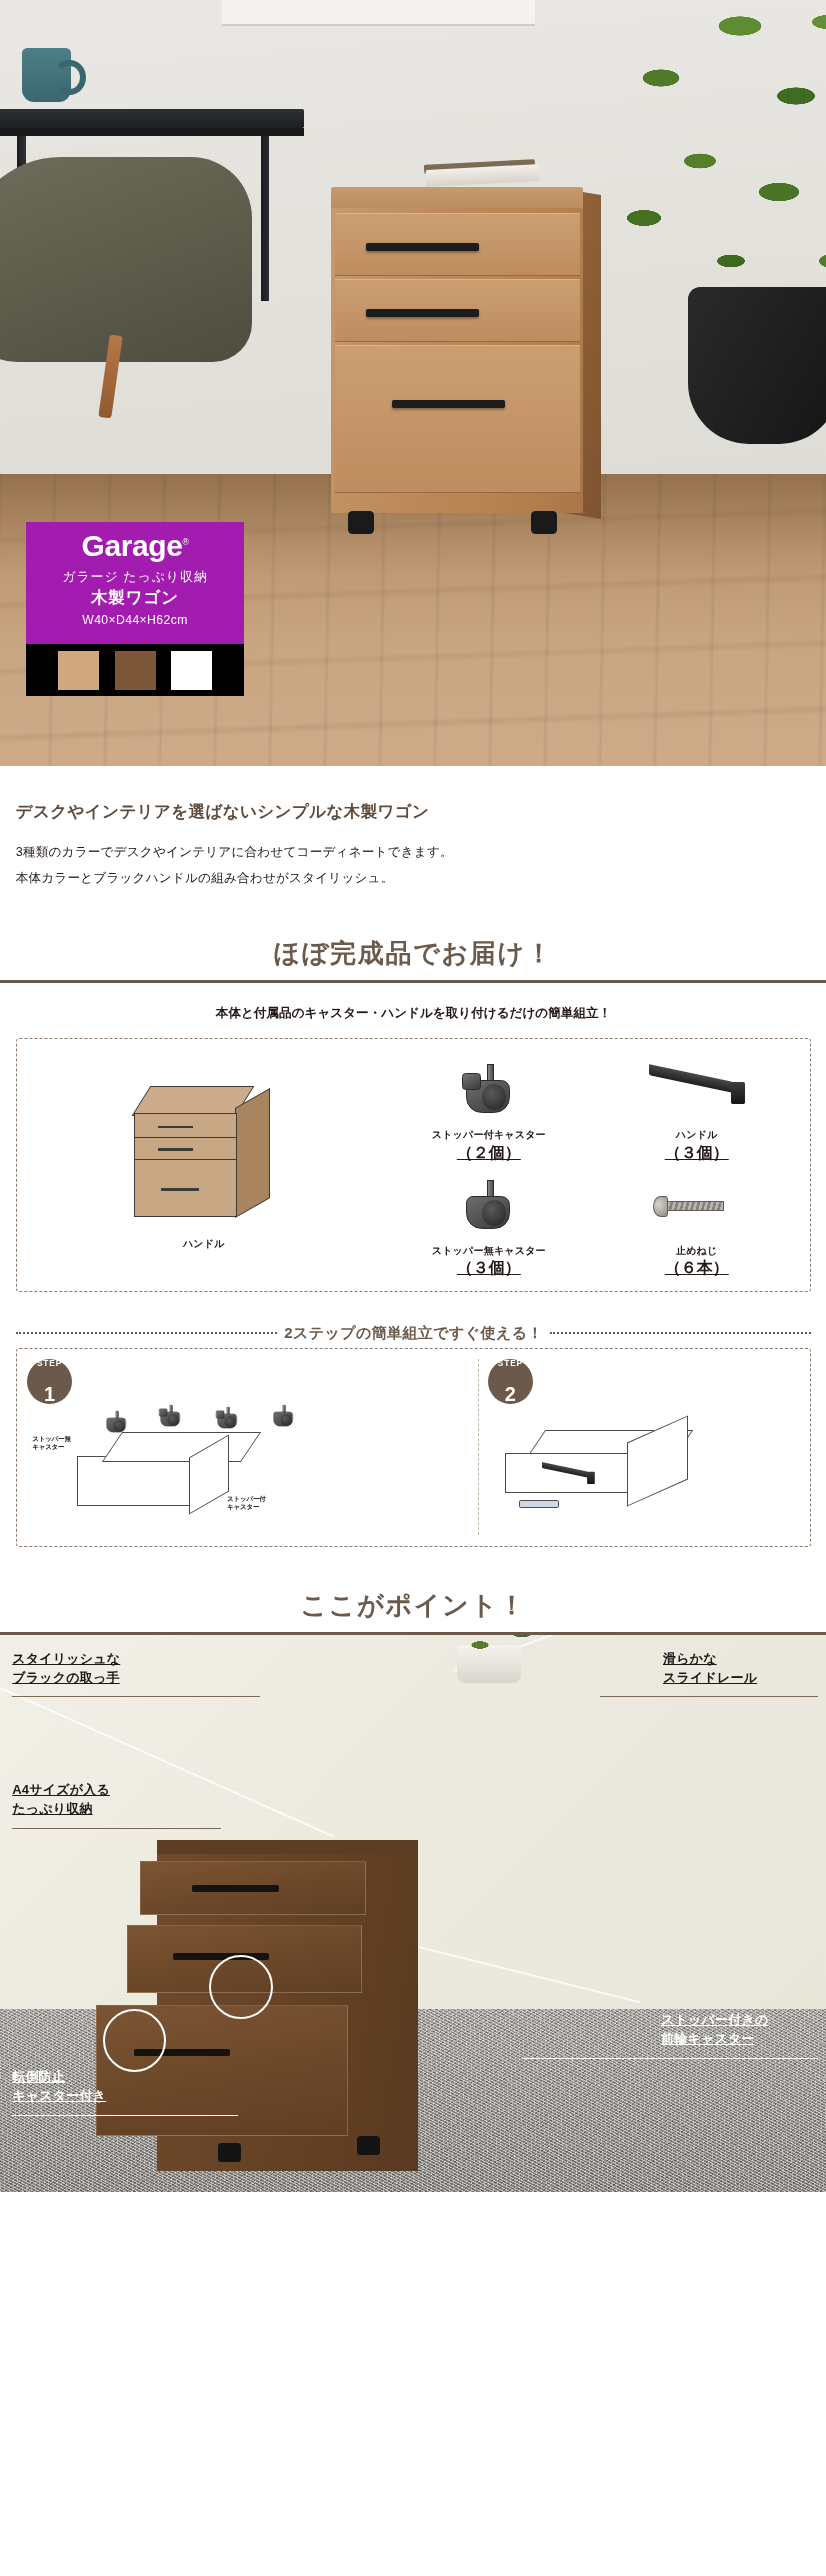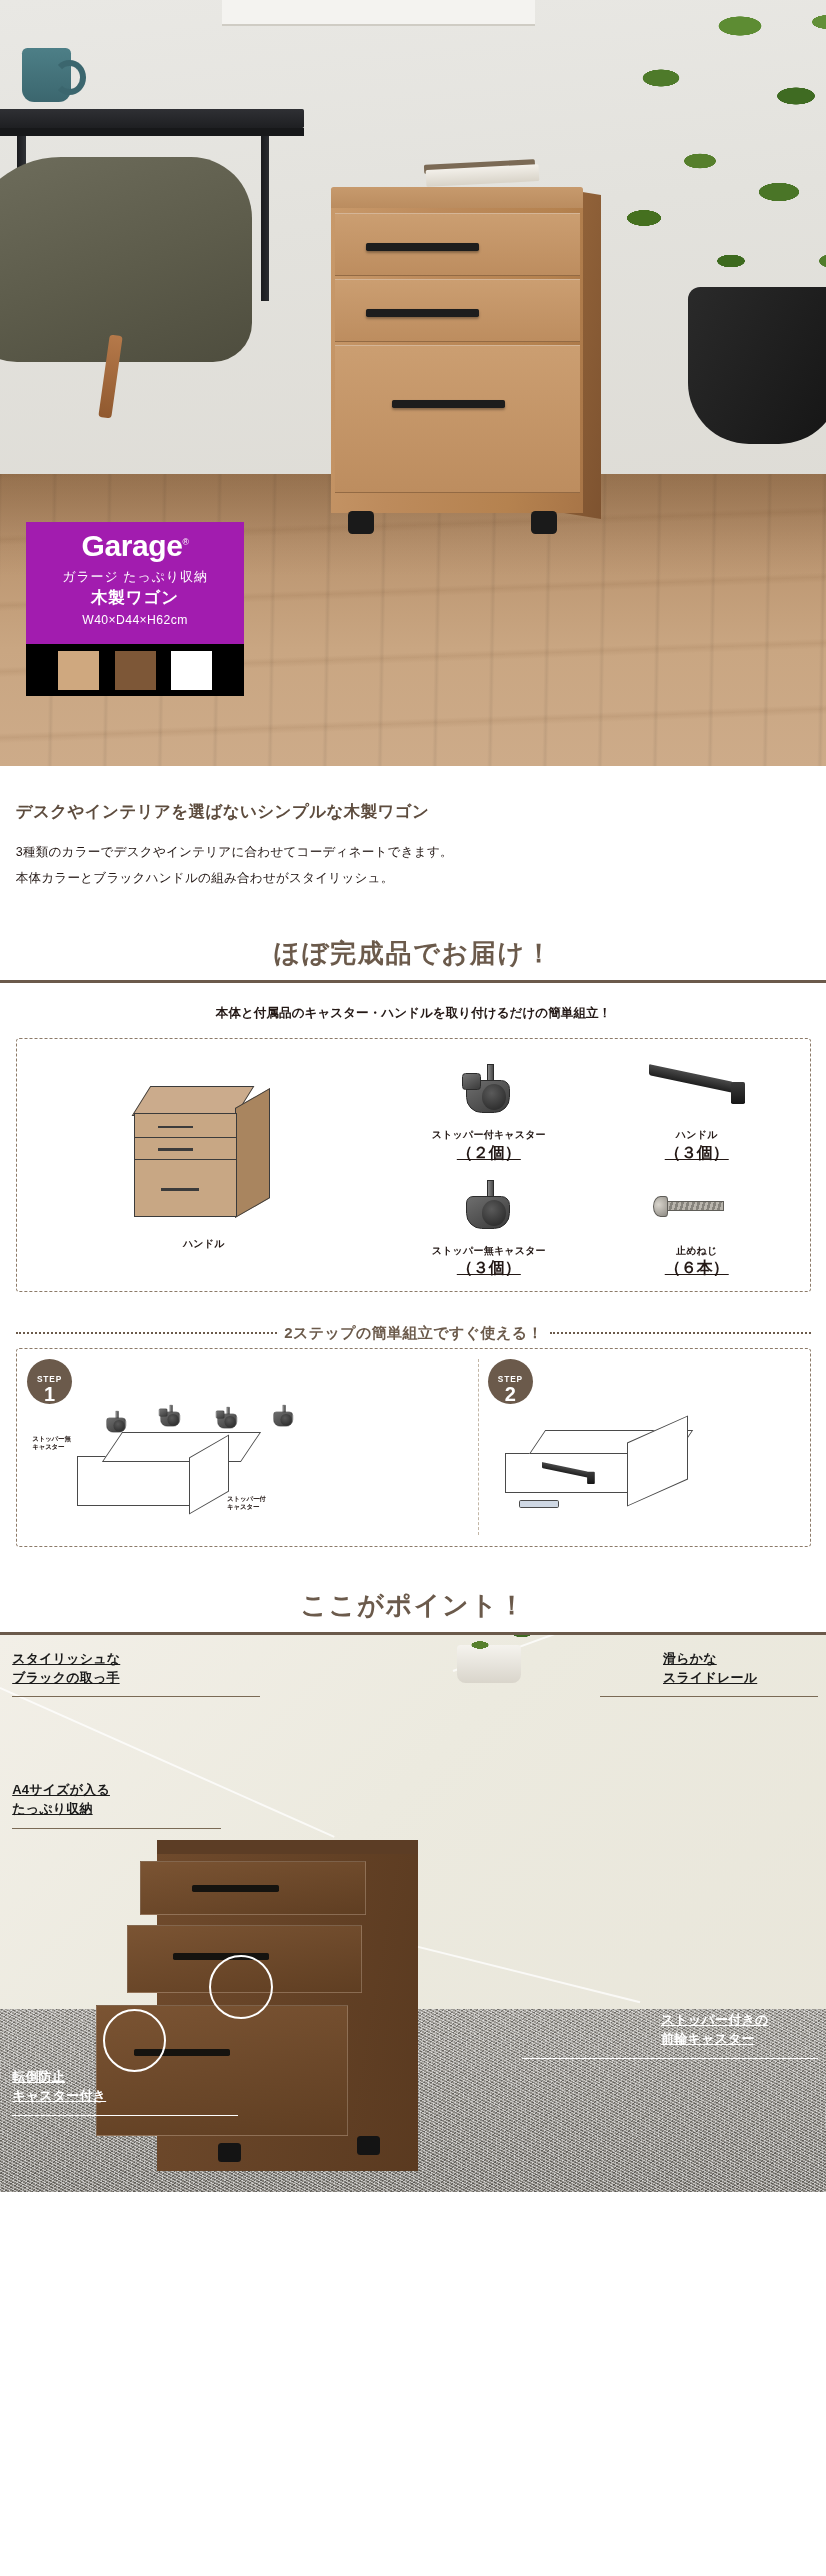--- a/index.html
+++ b/index.html
@@ -271,21 +271,21 @@
   .step-title{ font-size:15px; font-weight:bold; color:#6b5a4b; letter-spacing:0.4px; white-space:nowrap;}
   .step-box{
     border:1.7px dashed #8c7a68; border-radius:3.5px; padding:10.4px;
     display:flex; gap:7px;
   }
   .step-col{ position:relative; }
   .step-col.a{ width:58%; }
   .step-col.b{ width:42%; border-left:1.3px dashed #b3a característic; }
   .step-badge{
     width:45px; height:45px; border-radius:50%; background:#6b5a4b; color:#fff;
-    display:flex; flex-direction:column; align-items:center; justify-content:flex-end;
+    display:flex; flex-direction:column; align-items:center; justify-content:space-between;
     line-height:1;
   }
   .step-badge .s{ font-size:8.3px; letter-spacing:0.9px; font-weight:bold; margin-bottom:0.9px;}
   .step-badge .n{ font-size:20px; font-weight:bold;}
   .step-art{ position:relative; height:131px; }
   .tiny-lbl{
     position:absolute; font-size:6.5px; font-weight:bold; color:#231815; line-height:1.25;
     letter-spacing:-0.2px;
   }
   .ln-box{

